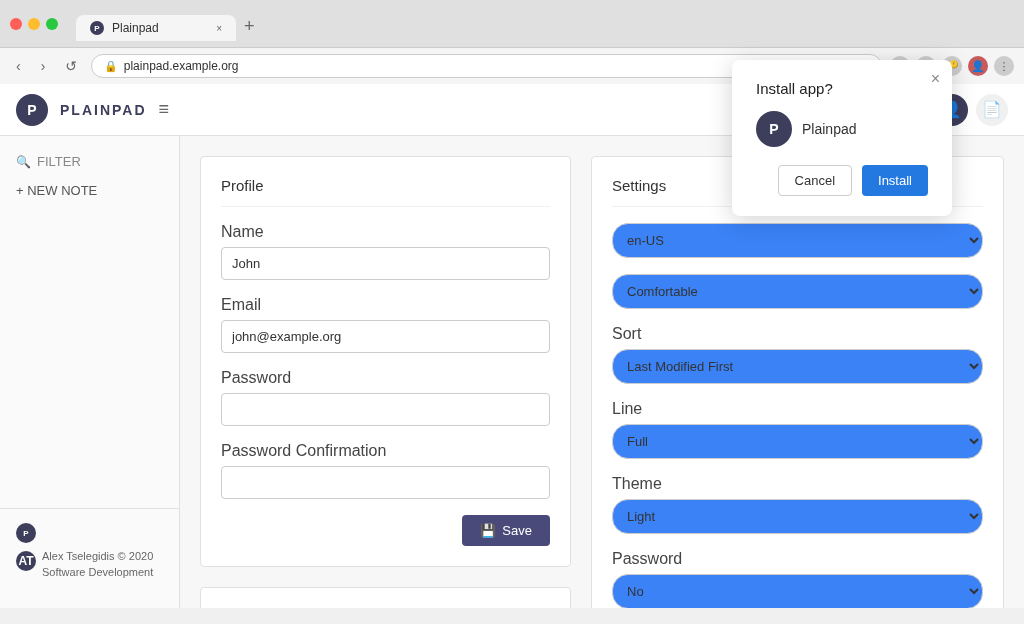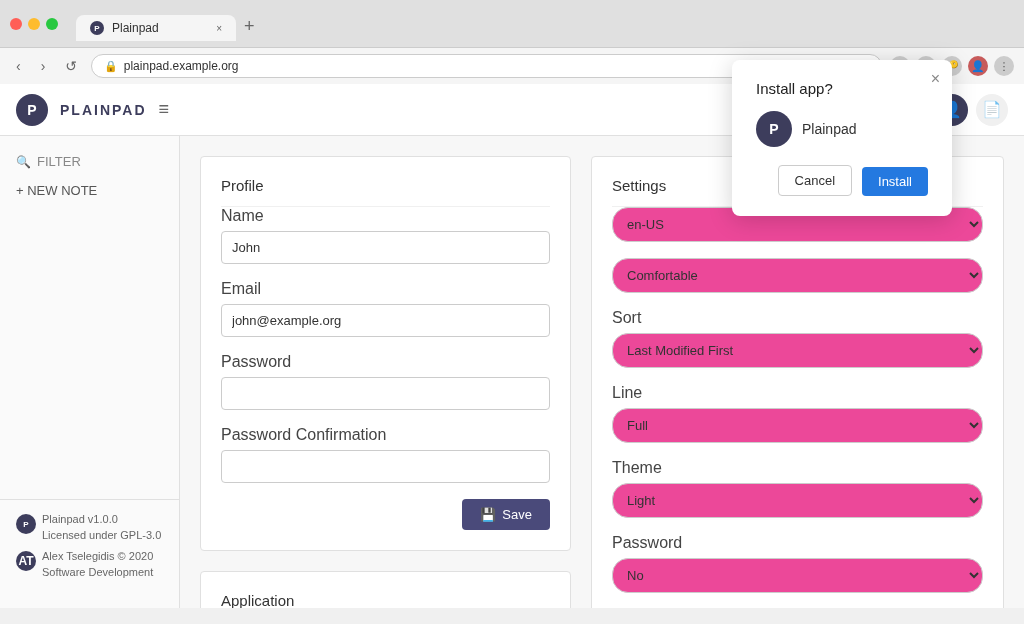--- a/index.html
+++ b/index.html
@@ -42,43 +42,43 @@
     .sidebar-new-note { display: flex; align-items: center; gap: 6px; padding: 8px 16px; color: #555; font-size: 13px; cursor: pointer; }
     .sidebar-bottom { margin-top: auto; padding: 12px 16px; border-top: 1px solid #e0e0e0; font-size: 11px; color: #666; line-height: 1.4; }
     .sidebar-bottom-item { display: flex; align-items: flex-start; gap: 6px; margin-bottom: 4px; }
     .sidebar-avatar { width: 20px; height: 20px; border-radius: 50%; background: #3d3d5c; color: white; font-size: 9px; display: flex; align-items: center; justify-content: center; flex-shrink: 0; margin-top: 2px; }
 
     
     .main-content { flex: 1; overflow-y: auto; padding: 20px; background: #f7f7f7; display: flex; gap: 20px; align-items: flex-start; }
 
     
     .card { background: white; border: 1px solid #e0e0e0; border-radius: 4px; padding: 20px; }
-    .card-title { font-size: 15px; font-weight: 500; color: #333; padding-bottom: 12px; border-bottom: 1px solid #f0f0f0; }
+    .card-title { font-size: 15px; font-weight: 500; color: #333; margin-bottom: 16px; padding-bottom: 12px; border-bottom: 1px solid #f0f0f0; }
 
     .profile-card { flex: 1; min-width: 340px; }
     .settings-card { flex: 1; min-width: 340px; }
 
     .form-group { margin-bottom: 16px; }
     .form-label { font-size: 16px; color: #444; margin-bottom: 6px; display: block; }
     .form-input { width: 100%; border: 1px solid #ccc; border-radius: 4px; padding: 8px 10px; font-size: 13px; color: #333; outline: none; }
 
     .form-footer { display: flex; justify-content: flex-end; margin-top: 8px; }
     .btn-save { background: #4a4a7a; color: white; border: none; padding: 8px 18px; border-radius: 4px; font-size: 13px; cursor: pointer; display: flex; align-items: center; gap: 6px; }
 
-    .form-select { width: 100%; border: 1px solid #ccc; border-radius: 16px; padding: 8px 10px; font-size: 13px; color: #333; appearance: auto; outline: none; background: #ec4899; }
+    .form-select { width: 100%; border: 1px solid #ccc; border-radius: 16px; padding: 8px 10px; font-size: 13px; color: #333; appearance: auto; outline: none; background: #3b82f6; }
 
     
     .left-col { display: flex; flex-direction: column; gap: 20px; flex: 1; min-width: 340px; }
     .popup { position: fixed; top: 60px; right: 72px; background: white; border-radius: 8px; box-shadow: 0 4px 24px rgba(0,0,0,0.18); padding: 20px 24px; width: 220px; z-index: 101; }
     .popup-close { position: absolute; top: 10px; right: 12px; cursor: pointer; color: #888; font-size: 16px; background: none; border: none; }
     .popup-title { font-size: 15px; font-weight: 400; color: #222; margin-bottom: 14px; }
     .popup-app-info { display: flex; align-items: center; gap: 10px; margin-bottom: 18px; }
     .popup-app-icon { width: 36px; height: 36px; background: #3d3d5c; border-radius: 50%; display: flex; align-items: center; justify-content: center; color: white; font-weight: bold; font-size: 14px; }
     .popup-app-name { font-size: 14px; color: #333; }
-    .popup-actions { display: flex; gap: 10px; justify-content: flex-end; align-items: flex-end; }
+    .popup-actions { display: flex; gap: 10px; justify-content: flex-end; }
     .btn-cancel { background: white; border: 1px solid #ccc; padding: 7px 16px; border-radius: 4px; font-size: 13px; cursor: pointer; color: #333; }
     .btn-install-blue { background: #2479e0; color: white; border: none; padding: 7px 16px; border-radius: 4px; font-size: 13px; cursor: pointer; }
   </style>
 </head>
 <body>
 
 <div class="browser-chrome">
   <div class="browser-titlebar">
     <div class="traffic-lights">
       <div class="traffic-light tl-red"></div>
@@ -136,24 +136,20 @@
         <span>FILTER</span>
       </div>
       <div class="sidebar-new-note">
         <span>+ NEW NOTE</span>
       </div>
       <div class="sidebar-bottom">
         <div class="sidebar-bottom-item">
           <div class="sidebar-avatar">
             <span style="font-size:8px;font-weight:bold;">P</span>
           </div>
-          <div>
-            <div>Plainpad v1.0.0</div>
-            <div>Licensed under GPL-3.0</div>
-          </div>
         </div>
         <div class="sidebar-bottom-item" style="margin-top:6px;">
           <div class="sidebar-avatar">
             <span style="font-size:12px;font-weight:bold;">AT</span>
           </div>
           <div>
             <div>Alex Tselegidis © 2020</div>
             <div>Software Development</div>
           </div>
         </div>

